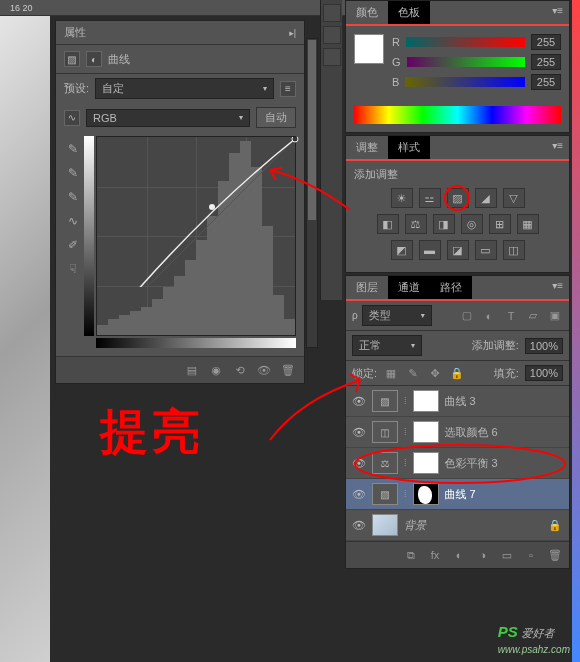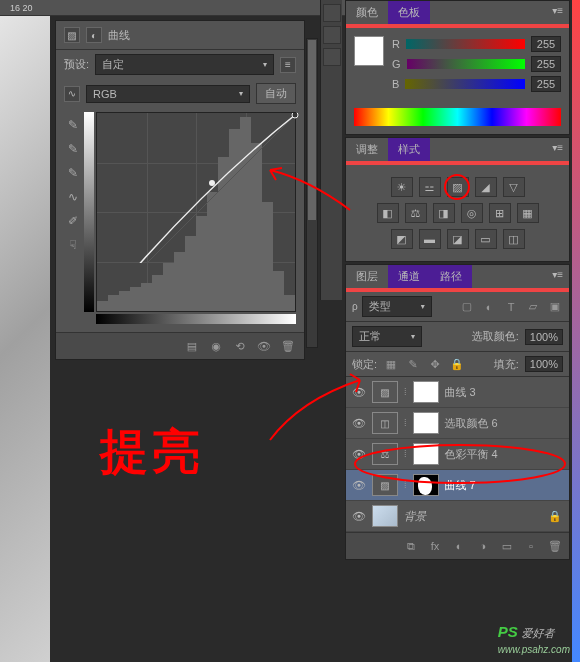--- a/index.html
+++ b/index.html
@@ -28,22 +28,22 @@
 .hist span{flex:1;background:#666}
 .curve-line{position:absolute;inset:0}
 .strip-h{height:10px;width:200px;background:linear-gradient(90deg,#000,#fff);margin-top:2px}
 .strip-v{width:10px;height:200px;background:linear-gradient(180deg,#fff,#000);margin-right:2px}
 .graph-wrap{display:flex}
 .bottom-icons{display:flex;justify-content:flex-end;gap:8px;padding:6px 8px;border-top:1px solid #333;background:#4a4a4a}
 .bi{width:16px;height:14px;font-size:11px;color:#999;display:flex;align-items:center;justify-content:center}
 
 .right-col{position:absolute;left:345px;top:0;width:225px}
 .color-panel{background:#535353;border:1px solid #222;margin-bottom:2px}
-.tabs{display:flex;border-bottom:4px solid #ef4444}
-.tab{padding:4px 10px;background:#4c1d95}
+.tabs{display:flex;border-bottom:2px solid #ef4444}
+.tab{padding:4px 10px;background:#000000}
 .tab.active{background:#535353}
 .menu-btn{margin-left:auto;padding:4px 6px;font-size:10px}
 .color-body{padding:8px;display:flex;gap:8px}
 .swatch{width:30px;height:30px;background:#fff;border:1px solid #888;position:relative}
 .swatch::after{content:"";position:absolute;right:-6px;bottom:-6px;width:30px;height:30px;background:#fff;border:1px solid #888;z-index:-1}
 .sliders{flex:1}
 .srow{display:flex;align-items:center;gap:6px;margin-bottom:4px}
 .srow .bar{flex:1;height:10px}
 .srow .val{width:30px;background:#333;text-align:center;padding:1px 0;border:1px solid #222}
 .bar-r{background:linear-gradient(90deg,#066,#f00)}
@@ -92,20 +92,24 @@
 <div class="ruler-top">16                           20</div>
 <div class="right-edge"></div>
 
 <div class="vstrip">
   <div class="vi"></div>
   <div class="vi"></div>
   <div class="vi"></div>
 </div>
 
 <div class="props-panel">
+  <div class="panel-tab">
+    <span>属性</span>
+    <span class="collapse">▸|</span>
+  </div>
   <div class="panel-head">
     <span class="icon-sm">▨</span>
     <span class="icon-sm">◐</span>
     <span>曲线</span>
   </div>
   <div class="row">
     <span>预设:</span>
     <div class="sel">
       <span>自定</span>
       <span class="arr">▾</span>
@@ -214,20 +218,21 @@
     <div class="spectrum"></div>
   </div>
 
   <div class="adjust-panel">
     <div class="tabs">
       <div class="tab active">调整</div>
       <div class="tab">样式</div>
       <span class="menu-btn">▾≡</span>
     </div>
     <div class="adj-body">
+      <div>添加调整</div>
       <div class="adj-row">
         <span class="adj-i">☀</span>
         <span class="adj-i">⚍</span>
         <span class="adj-i" style="position:relative">▨<span class="circle-mark" style="width:26px;height:26px;left:-4px;top:-4px"></span></span>
         <span class="adj-i">◢</span>
         <span class="adj-i">▽</span>
       </div>
       <div class="adj-row">
         <span class="adj-i">◧</span>
         <span class="adj-i">⚖</span>
@@ -265,21 +270,21 @@
         <span class="li">T</span>
         <span class="li">▱</span>
         <span class="li">▣</span>
       </div>
     </div>
     <div class="lrow2">
       <div class="sel" style="flex:0 0 70px">
           <span>正常</span>
           <span class="arr">▾</span>
         </div>
-      <span style="margin-left:auto">选取颜色:</span>
+      <span style="margin-left:auto">添加调整:</span>
       <span class="pct">100%</span>
     </div>
     <div class="lrow2">
       <span>锁定:</span>
       <span class="li">▦</span>
       <span class="li">✎</span>
       <span class="li">✥</span>
       <span class="li">🔒</span>
       <span style="margin-left:auto">填充:</span>
       <span class="pct">100%</span>
@@ -297,21 +302,21 @@
       <div class="lthumb adj">◫</div>
       <span class="link">⁞</span>
       <div class="lthumb"></div>
       <span class="lname">选取颜色 6</span>
     </div>
     <div class="layer">
       <span class="eye">👁</span>
       <div class="lthumb adj">⚖</div>
       <span class="link">⁞</span>
       <div class="lthumb"></div>
-      <span class="lname">色彩平衡 4</span>
+      <span class="lname">色彩平衡 3</span>
     </div>
     <div class="layer sel-layer" style="position:relative">
       <span class="eye">👁</span>
       <div class="lthumb adj">▨</div>
       <span class="link">⁞</span>
       <div class="lthumb mask"></div>
       <span class="lname" style="color:#fff">曲线 7</span>
     </div>
     <div class="layer">
       <span class="eye">👁</span>
@@ -329,21 +334,21 @@
       <span class="bi">▫</span>
       <span class="bi">🗑</span>
     </div>
   </div>
 </div>
 
 <div class="scrollbar" style="left:306px;top:38px;height:310px">
   <div class="scroll-thumb" style="height:180px"></div>
 </div>
 
-<div class="hand-red" style="left:100px;top:420px;letter-spacing:4px">提亮</div>
+<div class="hand-red" style="left:100px;top:400px;letter-spacing:4px">提亮</div>
 
 <svg class="arrow-svg" style="left:260px;top:160px;width:100px;height:60px">
   <path d="M90,50 Q50,20 10,10 M10,10 l12,-2 M10,10 l6,10" stroke="#f00" stroke-width="2" fill="none"></path>
 </svg>
 <svg class="arrow-svg" style="left:260px;top:370px;width:110px;height:80px">
   <path d="M10,70 Q40,30 100,10 M100,10 l-10,-6 M100,10 l-4,12" stroke="#f00" stroke-width="2" fill="none"></path>
 </svg>
 <svg class="arrow-svg" style="left:350px;top:440px;width:225px;height:50px">
   <ellipse cx="110" cy="24" rx="105" ry="19" stroke="#f00" stroke-width="2" fill="none"></ellipse>
 </svg>

